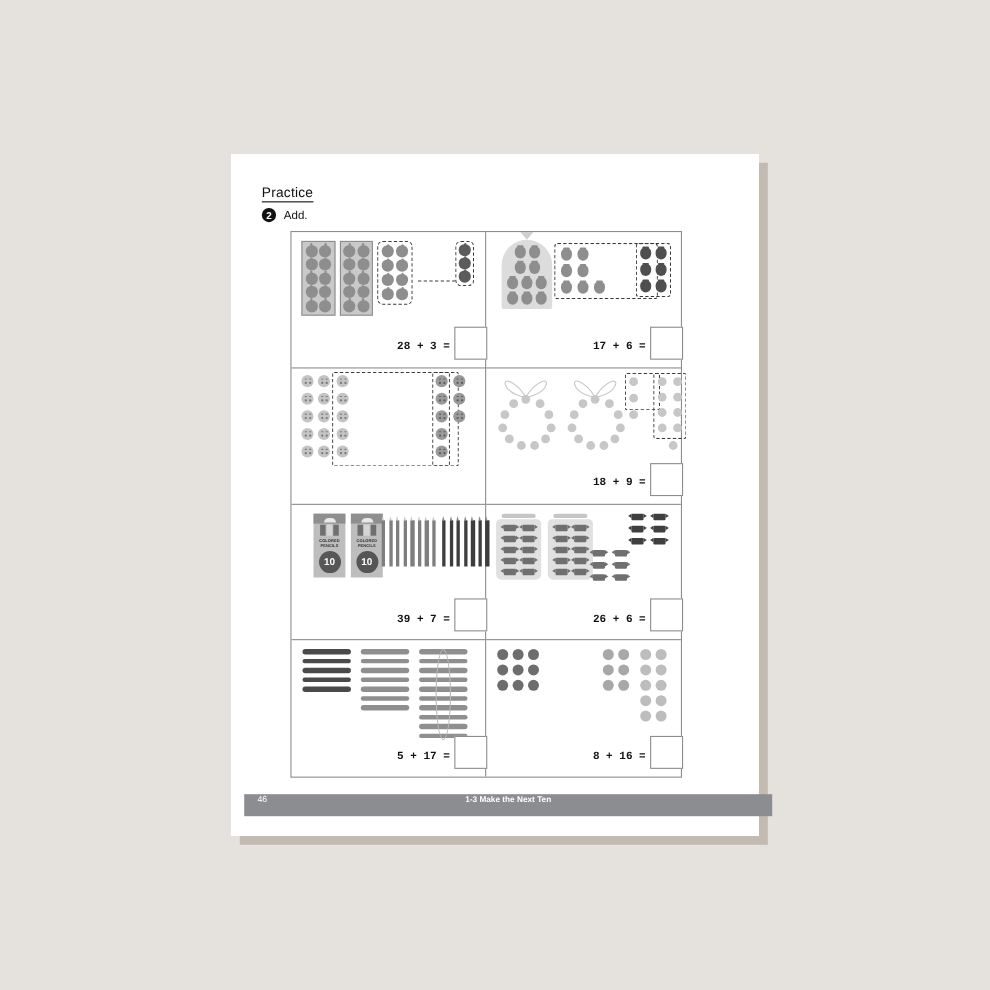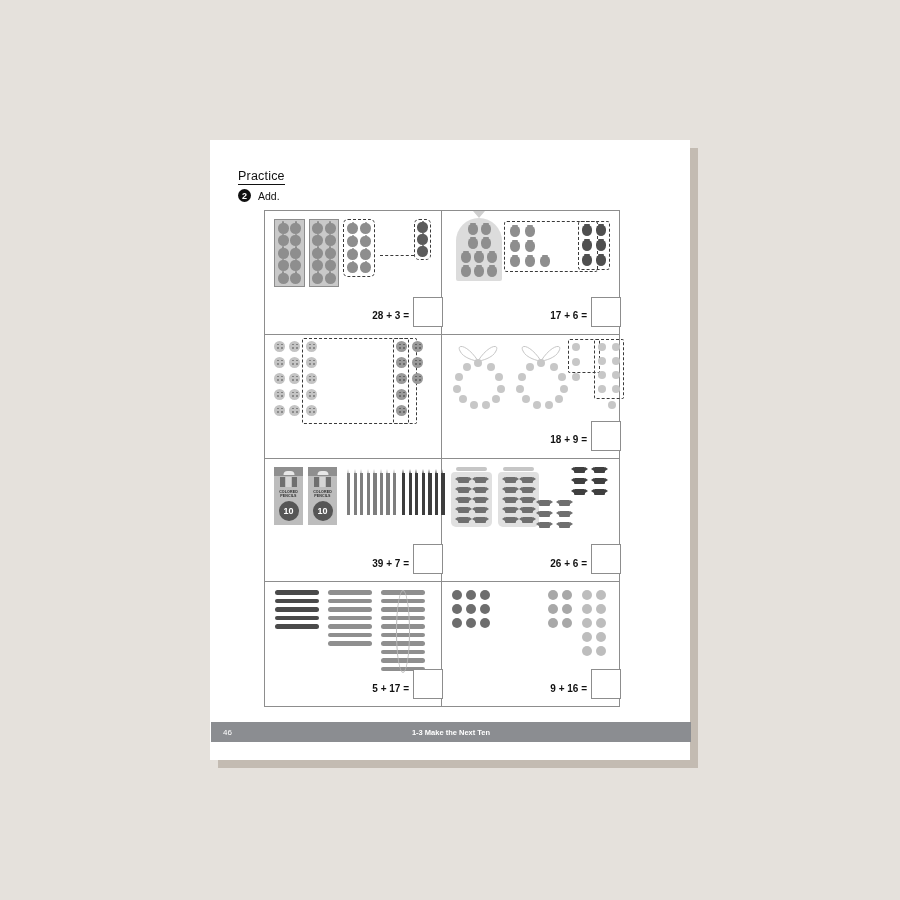--- a/index.html
+++ b/index.html
@@ -41,31 +41,31 @@
     display:grid;grid-template-columns:1fr 1fr;grid-template-rows:1fr 1fr 1fr 1fr;
   }
   .cell{position:relative;border-right:1px solid #8d8d8d;border-bottom:1px solid #8d8d8d;overflow:visible;}
   .cell:nth-child(2n){border-right:none;}
   .cell:nth-child(7),.cell:nth-child(8){border-bottom:none;}
   .art{position:absolute;left:0;top:0;right:0;bottom:34px;}
   .eqrow{
     position:absolute;right:0;bottom:0;height:34px;width:100%;
     display:flex;align-items:center;justify-content:flex-end;
   }
-  .eqtext{font-size:10px;font-weight:bold;color:#111;padding-bottom:2px;}
+  .eqtext{font-size:10px;font-weight:bold;color:#111;padding-bottom:2px;font-family:Liberation Mono, monospace;}
   .ansbox{
     width:28px;height:28px;background:#fff;border:1.3px solid #8d8d8d;
     margin-left:4px;margin-right:-2px;position:relative;z-index:5;
     margin-bottom:10px;
   }
 
   
   .footer{
-    position:absolute;left:1px;bottom:18px;width:480px;height:20px;
-    background:#8b8d91;color:#fff;display:flex;align-items:center;
+    position:absolute;left:12px;bottom:18px;width:480px;height:20px;
+    background:#8b8d91;color:#fff;display:flex;align-items:flex-start;
   }
   .pgnum{position:absolute;left:12px;font-size:8px;}
   .ftitle{width:100%;text-align:center;font-size:7.5px;font-weight:bold;}
 
   
   .row{display:flex;}
   .col{display:flex;flex-direction:column;}
   .dash{border:1.1px dashed #3a3a3a;}
 
   
@@ -361,21 +361,21 @@
           <div class="bead" style="position:absolute;left:166px;top:66px;"></div>
         </div>
         <div class="eqrow">
           <span class="eqtext">18 + 9 =</span>
           <span class="ansbox"></span>
         </div>
       </div>
 
       <div class="cell">
         <div class="art">
-          <div class="row" style="position:absolute;left:9px;top:8px;gap:5px;align-items:flex-start;">
+          <div class="row" style="position:absolute;left:20px;top:8px;gap:5px;align-items:flex-start;">
             <div class="pack">
               <div class="packtop">
                   <div class="packhole"></div>
                 </div>
               <div class="packimg">
                   <i></i>
                   <i></i>
                   <i></i>
                 </div>
               <div class="packtxt">
@@ -583,21 +583,21 @@
               <div class="dot d3"></div>
             <div class="dot d3"></div>
               <div class="dot d3"></div>
             <div class="dot d3"></div>
               <div class="dot d3"></div>
             <div class="dot d3"></div>
               <div class="dot d3"></div>
           </div>
         </div>
         <div class="eqrow">
-          <span class="eqtext">9 + 16 =</span>
+          <span class="eqtext">8 + 16 =</span>
           <span class="ansbox"></span>
         </div>
       </div>
 
     </div>
 
     <div class="footer">
       <span class="pgnum">46</span>
       <span class="ftitle">1-3 Make the Next Ten</span>
     </div>

